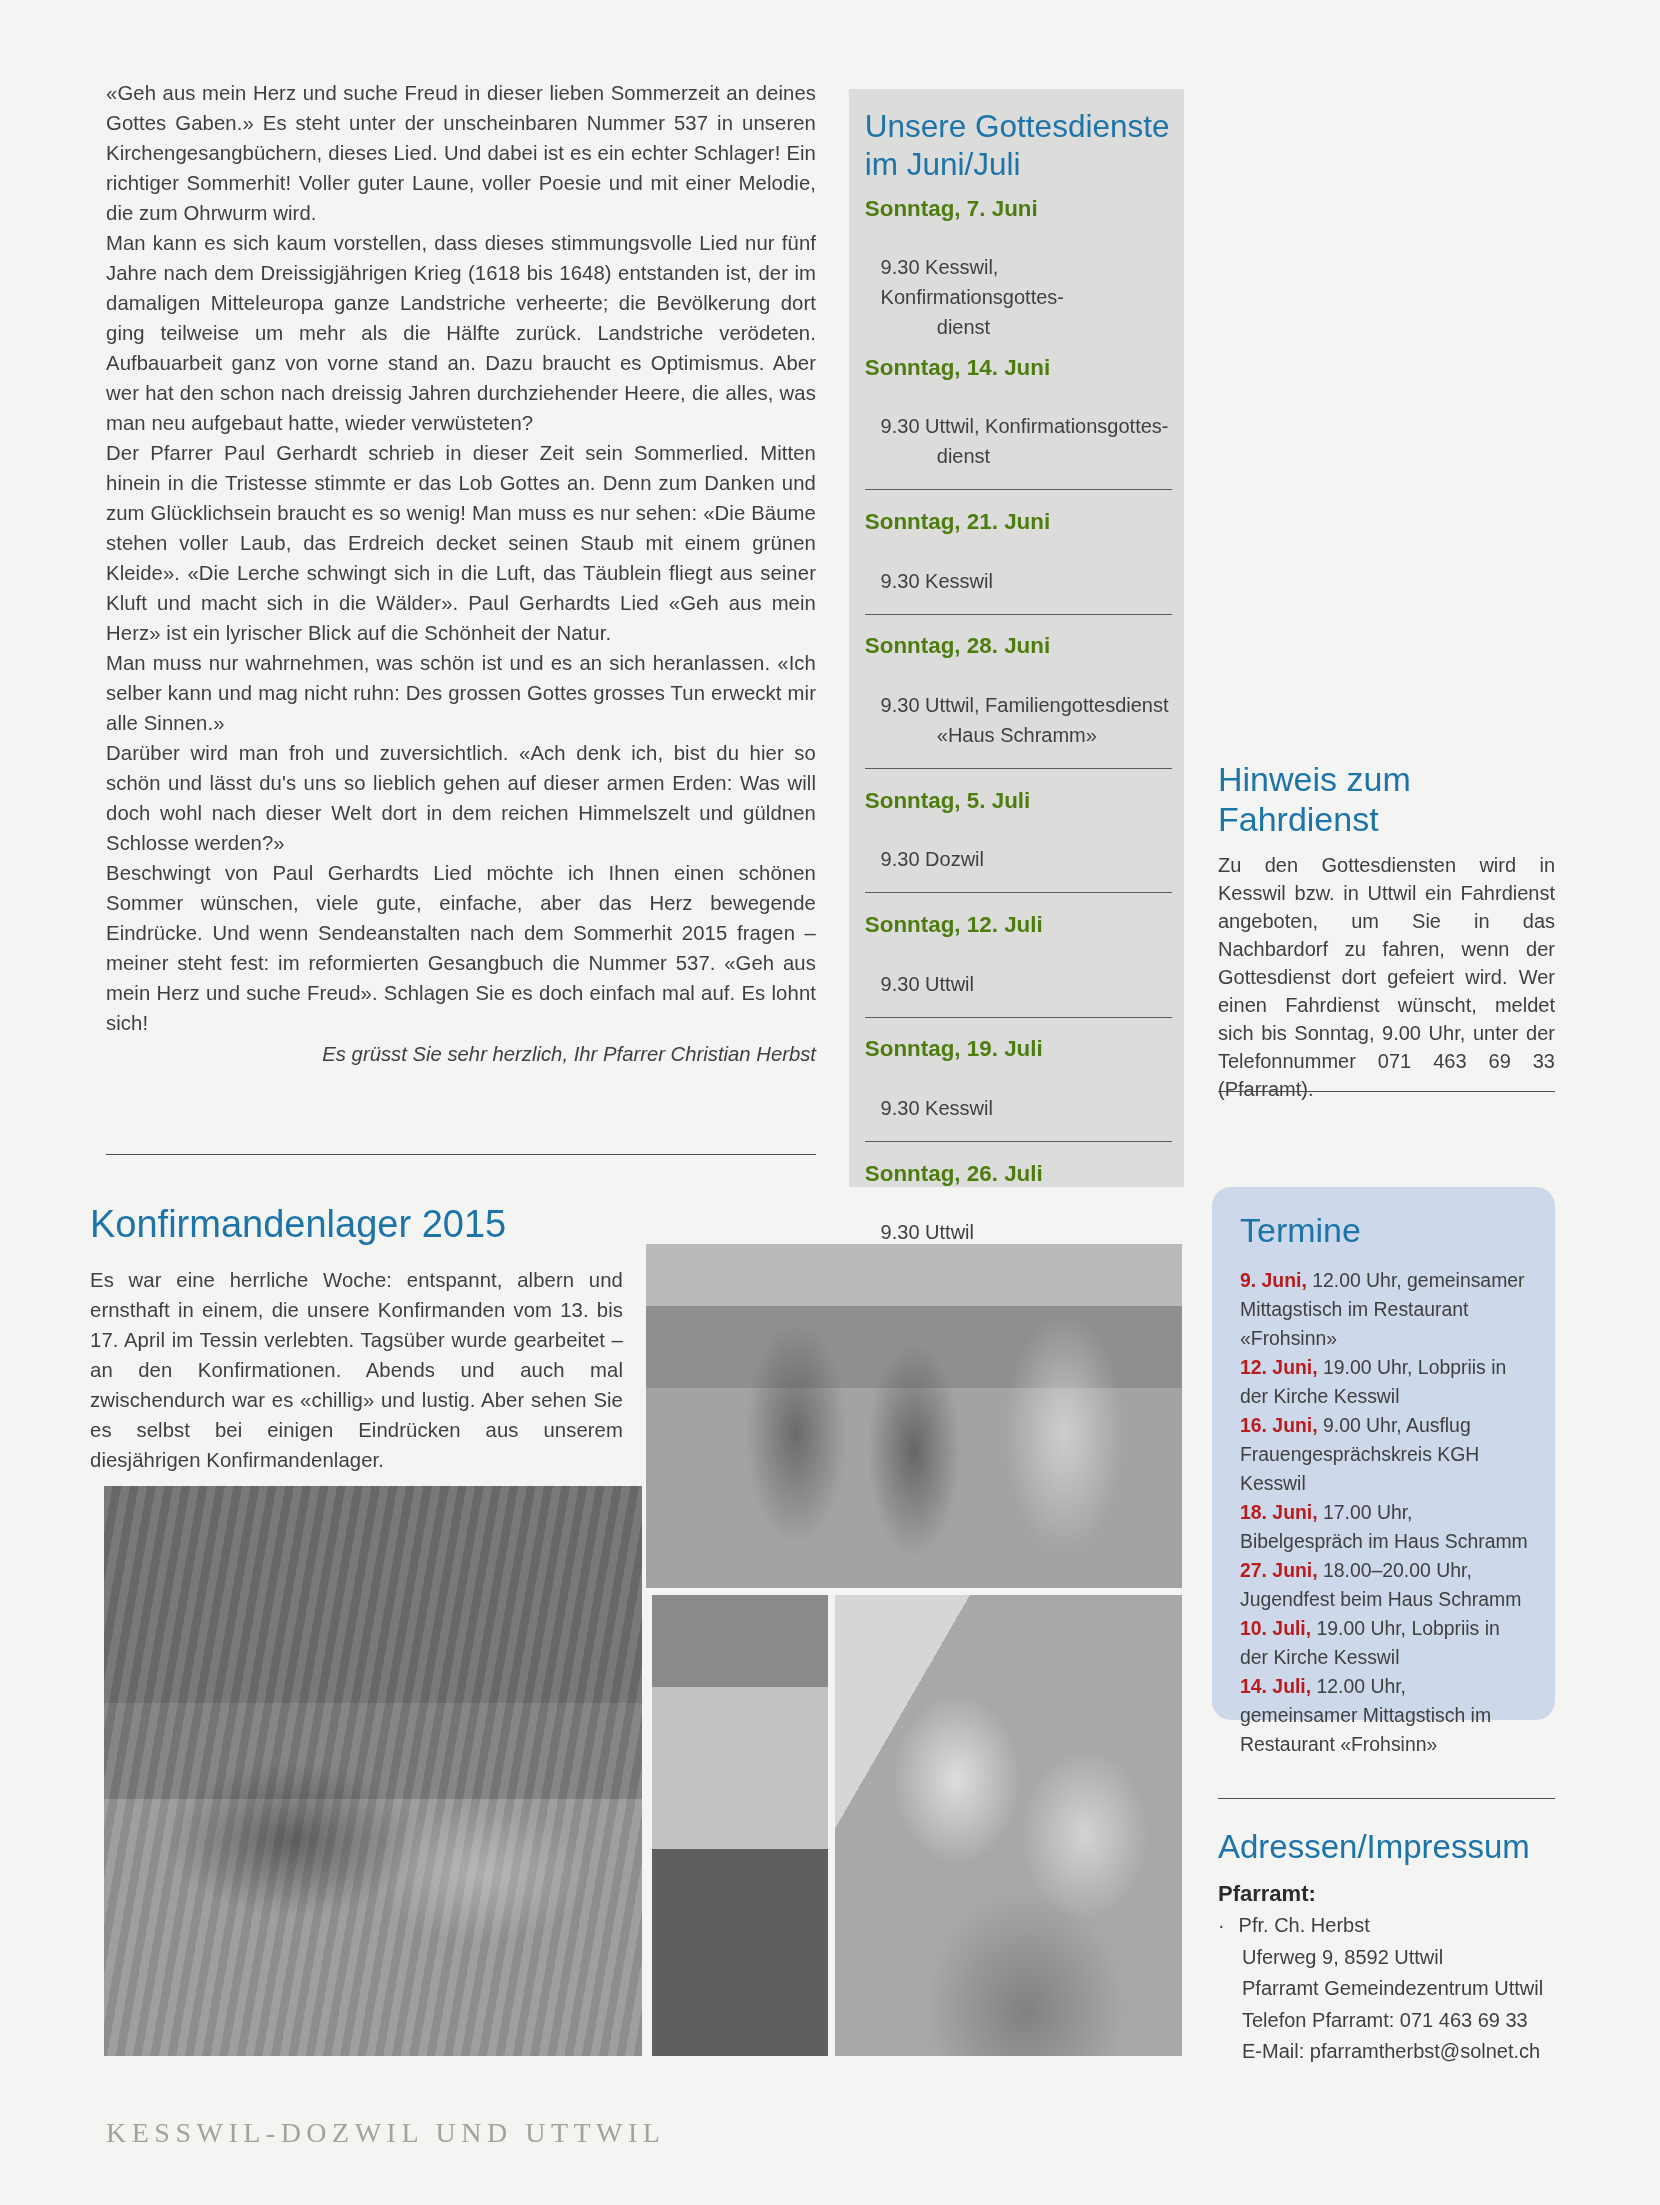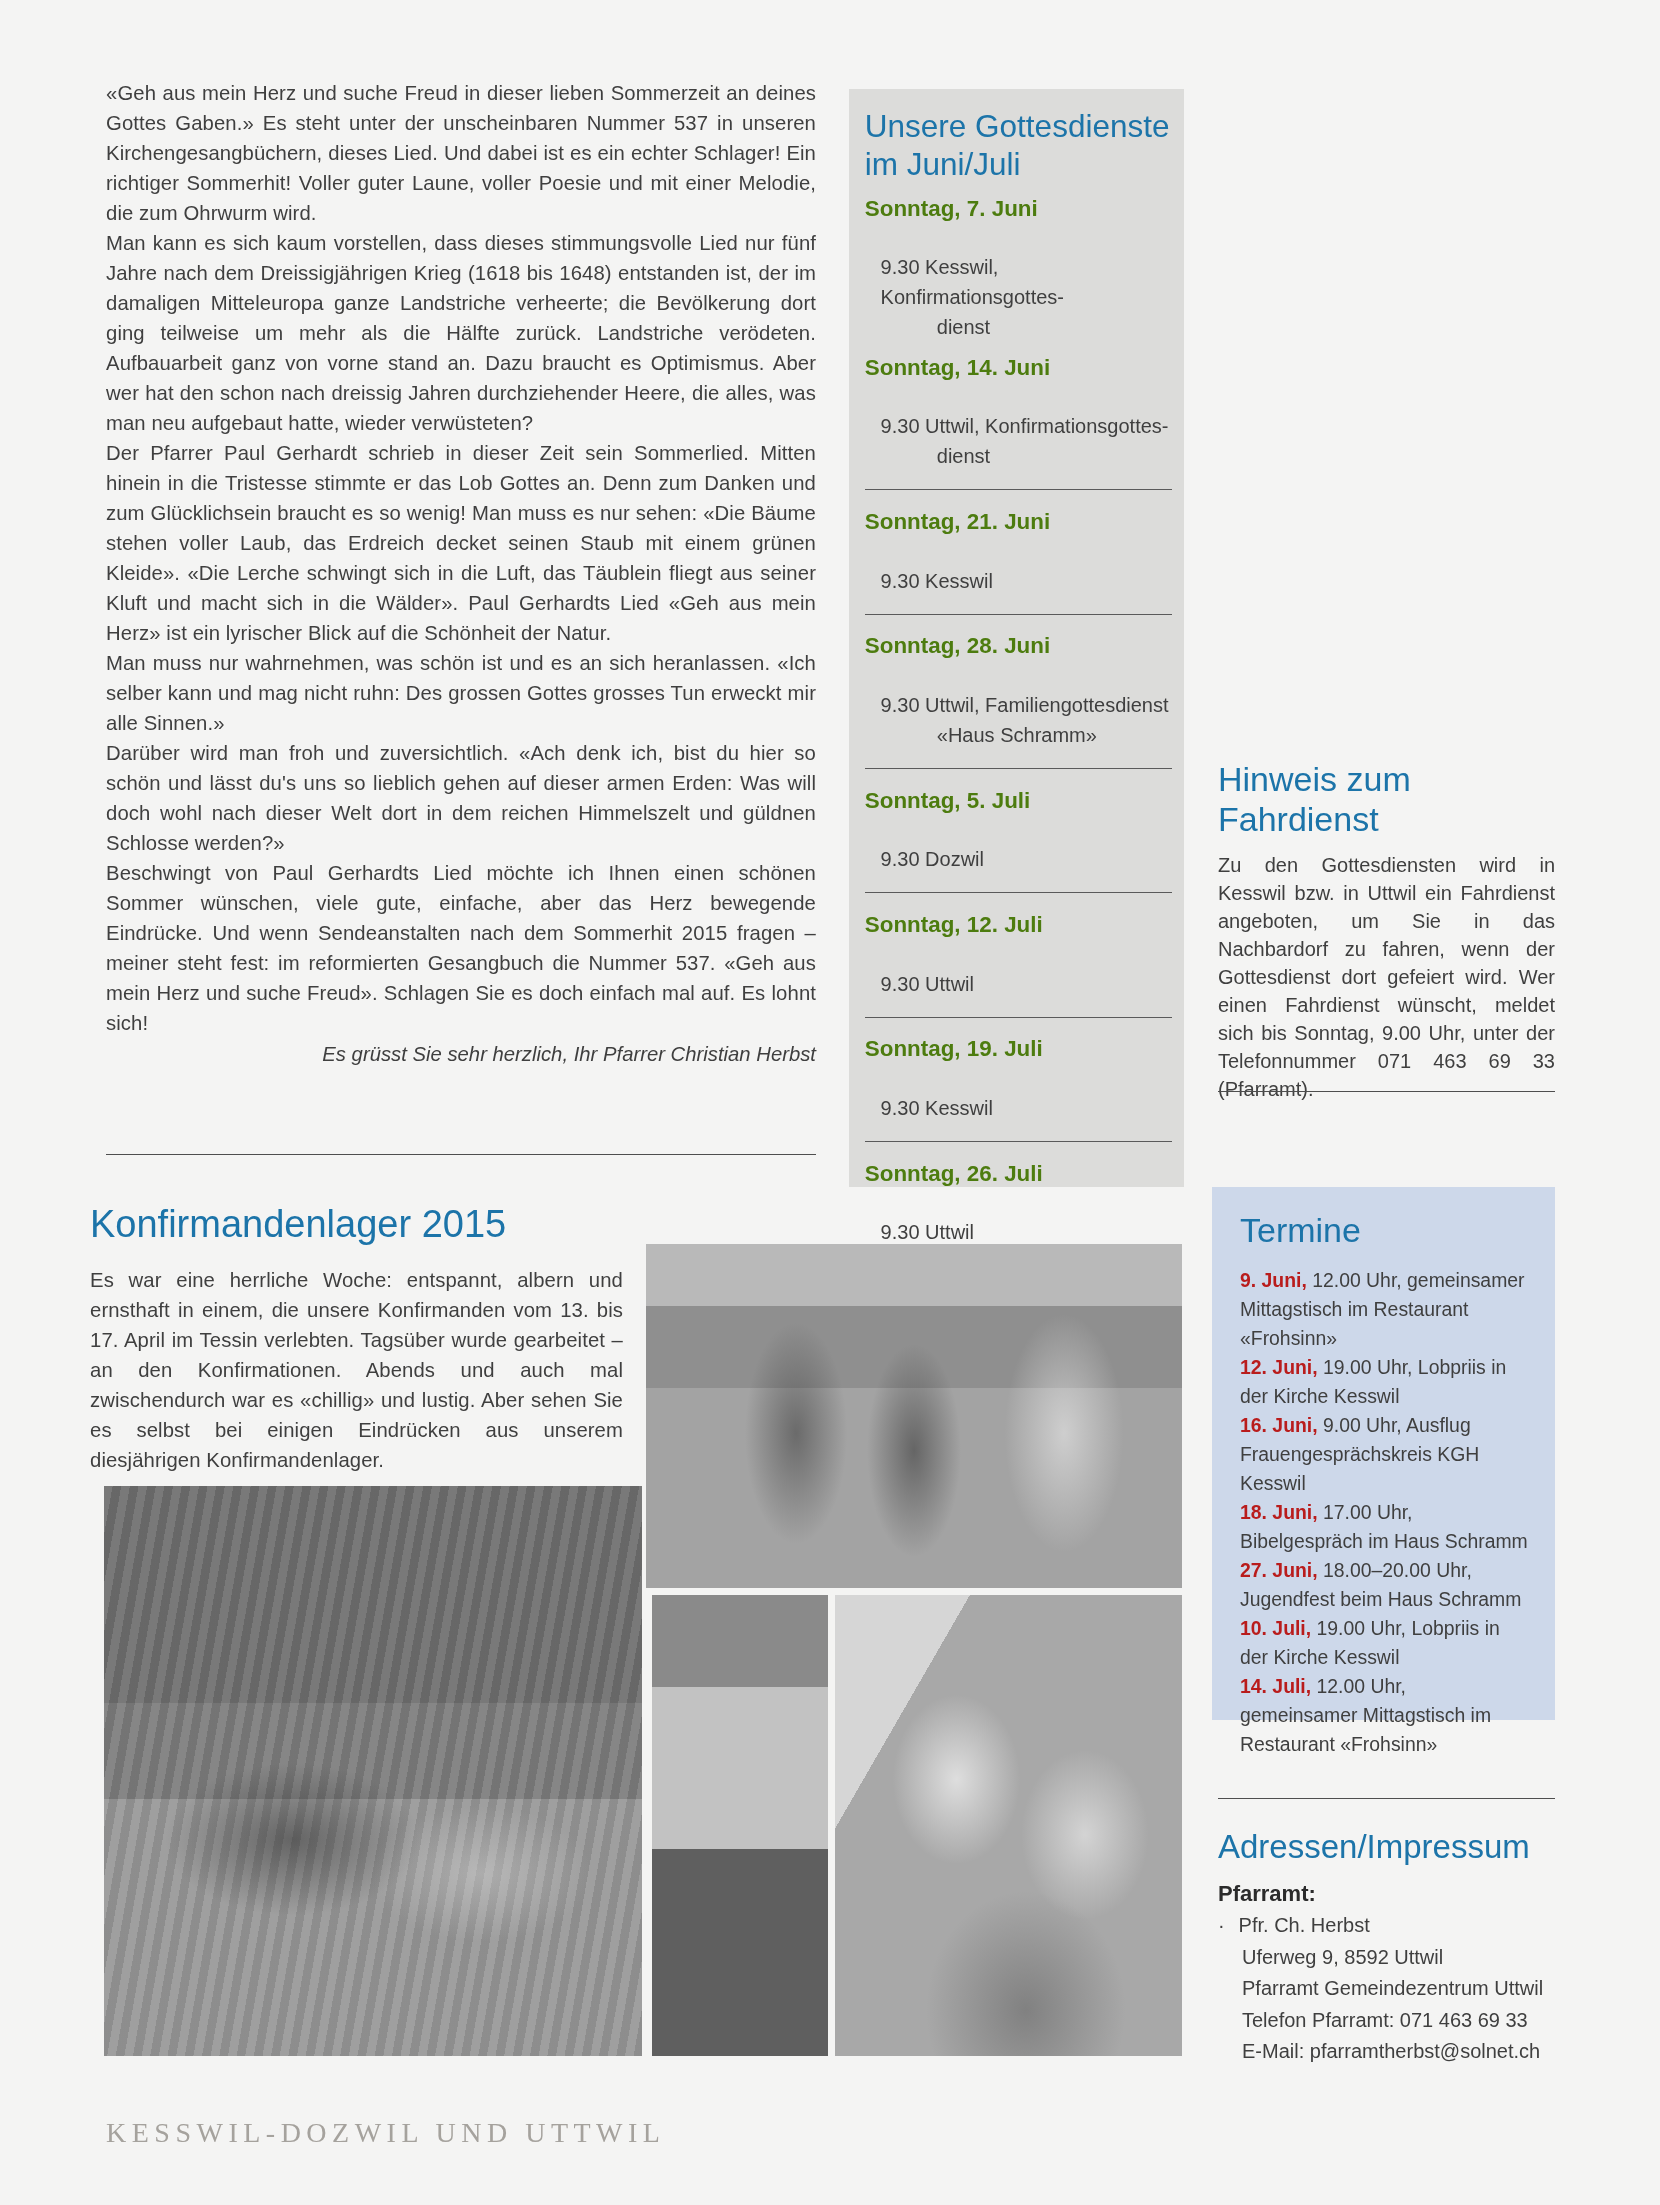--- a/index.html
+++ b/index.html
@@ -42,20 +42,21 @@
   .svc-l2{font-size:20px;line-height:30px;padding-left:72px;}
   .svc-rule{border:none;border-top:0.9px solid #5a5a5a;margin:18px 0 15.8px 0;}
   .svc-note{font-size:20px;line-height:35px;font-style:italic;margin-top:27px;}
   
   .fahrdienst{left:1218px;top:759px;width:337px;}
   .fah-body{margin-top:12px;font-size:20px;line-height:28px;}
   .termine-box{
     left:1212px;top:1187px;width:343px;height:533px;
     background:#cdd8ea;box-sizing:border-box;
     padding:24px 27px 0 28px;
+    border-radius:19px;
   }
   .term{margin:0;font-size:19.4px;line-height:29px;}
   .term b{color:#b91c1c;}
   .impressum{left:1218px;top:1828px;width:337px;}
   .imp-label{font-size:22px;line-height:33px;font-weight:bold;color:#2b2b2b;}
   .imp-row{font-size:20px;line-height:31.5px;}
   .imp-bullet{display:inline-block;width:20.6px;}
   .imp-line{font-size:20px;line-height:31.5px;padding-left:24px;}
   
   .konfi{left:90px;top:1203px;width:533px;}

